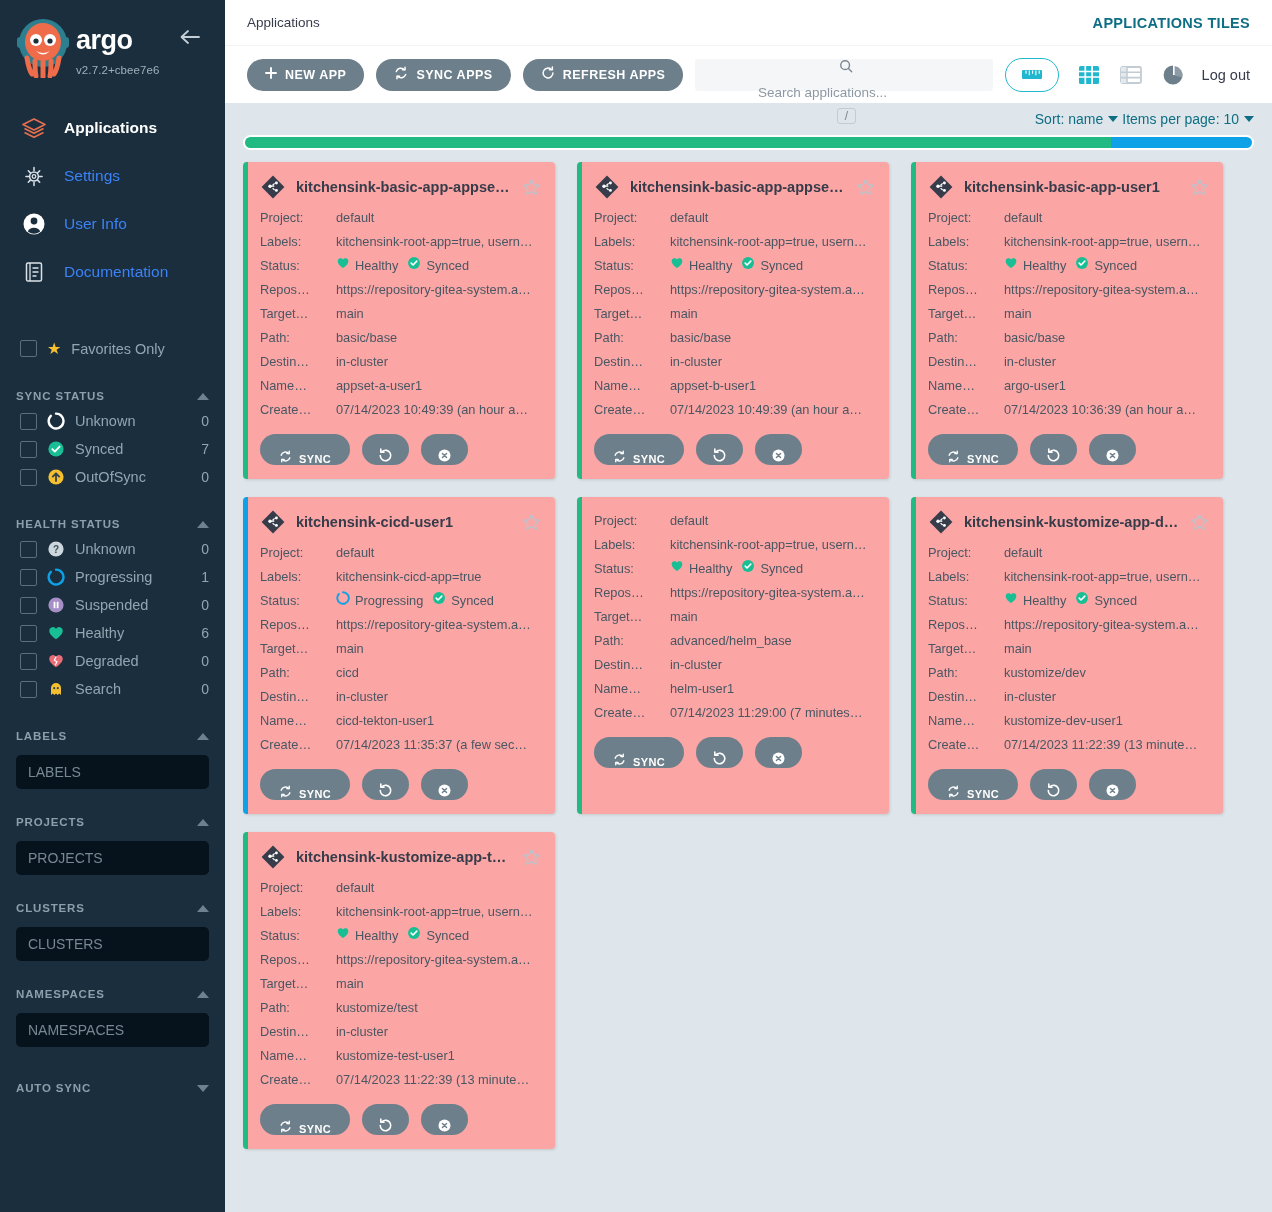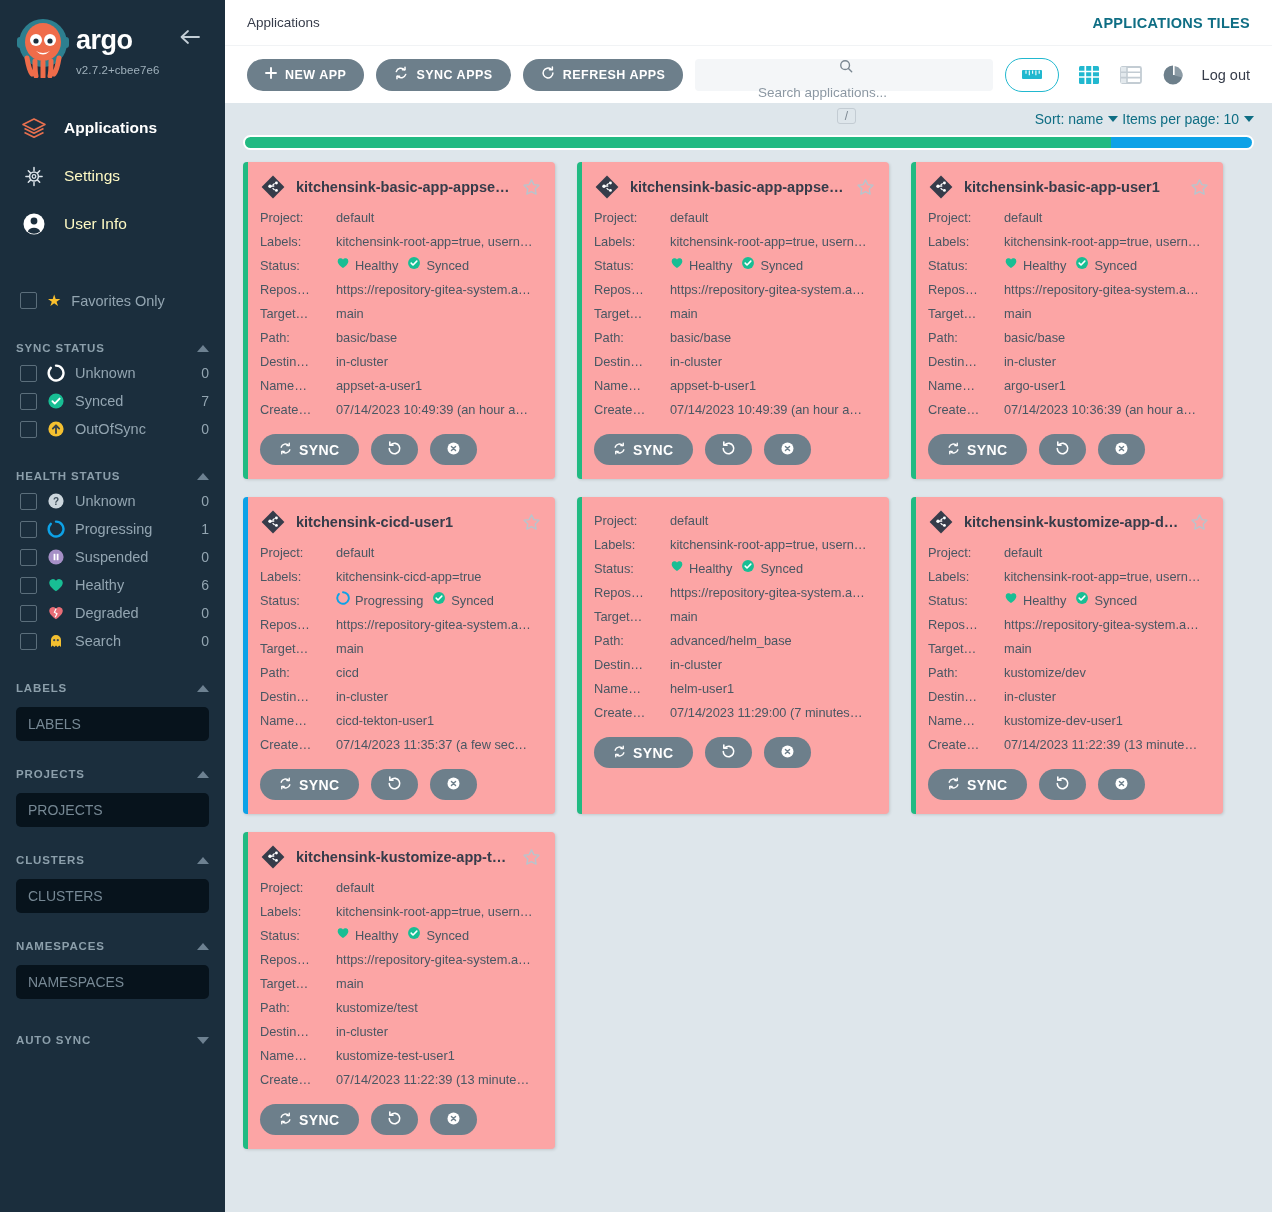--- a/index.html
+++ b/index.html
@@ -23,21 +23,21 @@
   .brand-word { display:block; }
   .brand-ver { font-size: 11.5px; color: #9fb0bb; margin-top: 2px; letter-spacing: .1px; }
   .collapse-arrow {
     position: absolute; right: 22px; top: 27px;
     width: 26px; height: 20px; cursor: pointer;
   }
   .nav { margin-top: 26px; }
   .nav-item {
     display: flex; align-items: center; gap: 16px;
     padding: 10px 14px 10px 20px; cursor: pointer;
-    font-size: 15.5px; color: #fef9c3;
+    font-size: 15.5px; color: #3b82f6;
   }
   .nav-item.active { color: #ffffff; font-weight: bold; }
   .nav-ic { width: 28px; height: 28px; flex: 0 0 28px; display:flex; align-items:center; justify-content:center; }
 
   .fav-row {
     display: flex; align-items: center; gap: 10px;
     margin: 38px 0 0 0; padding: 6px 14px 6px 20px; cursor: pointer;
   }
   .cbox {
     width: 17px; height: 17px; flex: 0 0 17px;
@@ -154,22 +154,22 @@
     white-space: nowrap; overflow: hidden; text-overflow: ellipsis;
   }
   .rv {
     flex: 1; color: #495763; white-space: nowrap; overflow: hidden; text-overflow: ellipsis;
     display: flex; align-items: center;
   }
   .stat { display: inline-flex; align-items: center; gap: 5px; margin-right: 9px; }
   .card-actions { display: flex; gap: 12px; margin-top: 12px; }
   .act {
     height: 31px; border-radius: 16px; background: #6d7f8b; color: #fff;
-    display: inline-flex; align-items: center; justify-content: center; gap: 7px;
-    font-size: 14px; font-weight: bold; letter-spacing: .4px; cursor: pointer; border: none;
+    display: inline-flex; align-items: flex-end; justify-content: center; gap: 7px;
+    font-size: 11px; font-weight: bold; letter-spacing: .4px; cursor: pointer; border: none;
     font-family: "Liberation Sans", sans-serif;
   }
   .act.sync { padding: 0 19px; }
   .act.icon-only { width: 47px; }
   .act.icon-only.sm { width: 47px; }
 </style>
 </head>
 <body>
 
 <div class="app">
@@ -232,20 +232,30 @@
       <div class="nav-item">
         <span class="nav-ic">
           <svg viewBox="0 0 26 26" width="26" height="26">
             <circle cx="13" cy="13" r="10.5" fill="#ffffff"></circle>
             <circle cx="13" cy="10" r="3.4" fill="#1b2e3d"></circle>
             <path d="M6.8 20.4 a6.6 5.4 0 0 1 12.4 0 a10.5 10.5 0 0 1 -12.4 0Z" fill="#1b2e3d"></path>
           </svg>
         </span>
         <span>User Info</span>
       </div>
+      <div class="nav-item">
+        <span class="nav-ic">
+          <svg viewBox="0 0 26 26" width="26" height="26">
+            <rect x="5.5" y="4" width="15" height="18" rx="1.6" fill="none" stroke="#dbe3e9" stroke-width="1.5"></rect>
+            <path d="M9 4 v18" stroke="#dbe3e9" stroke-width="1.3"></path>
+            <path d="M12 9h5M12 13h5M12 17h3" stroke="#dbe3e9" stroke-width="1.4" stroke-linecap="round"></path>
+          </svg>
+        </span>
+        <span>Documentation</span>
+      </div>
     </div>
 
     <div class="fav-row">
       <span class="cbox"></span>
       <span class="star-y">★</span>
       <span class="fav-label">Favorites Only</span>
     </div>
 
     <div class="sec-head">
       <span>SYNC STATUS</span>

